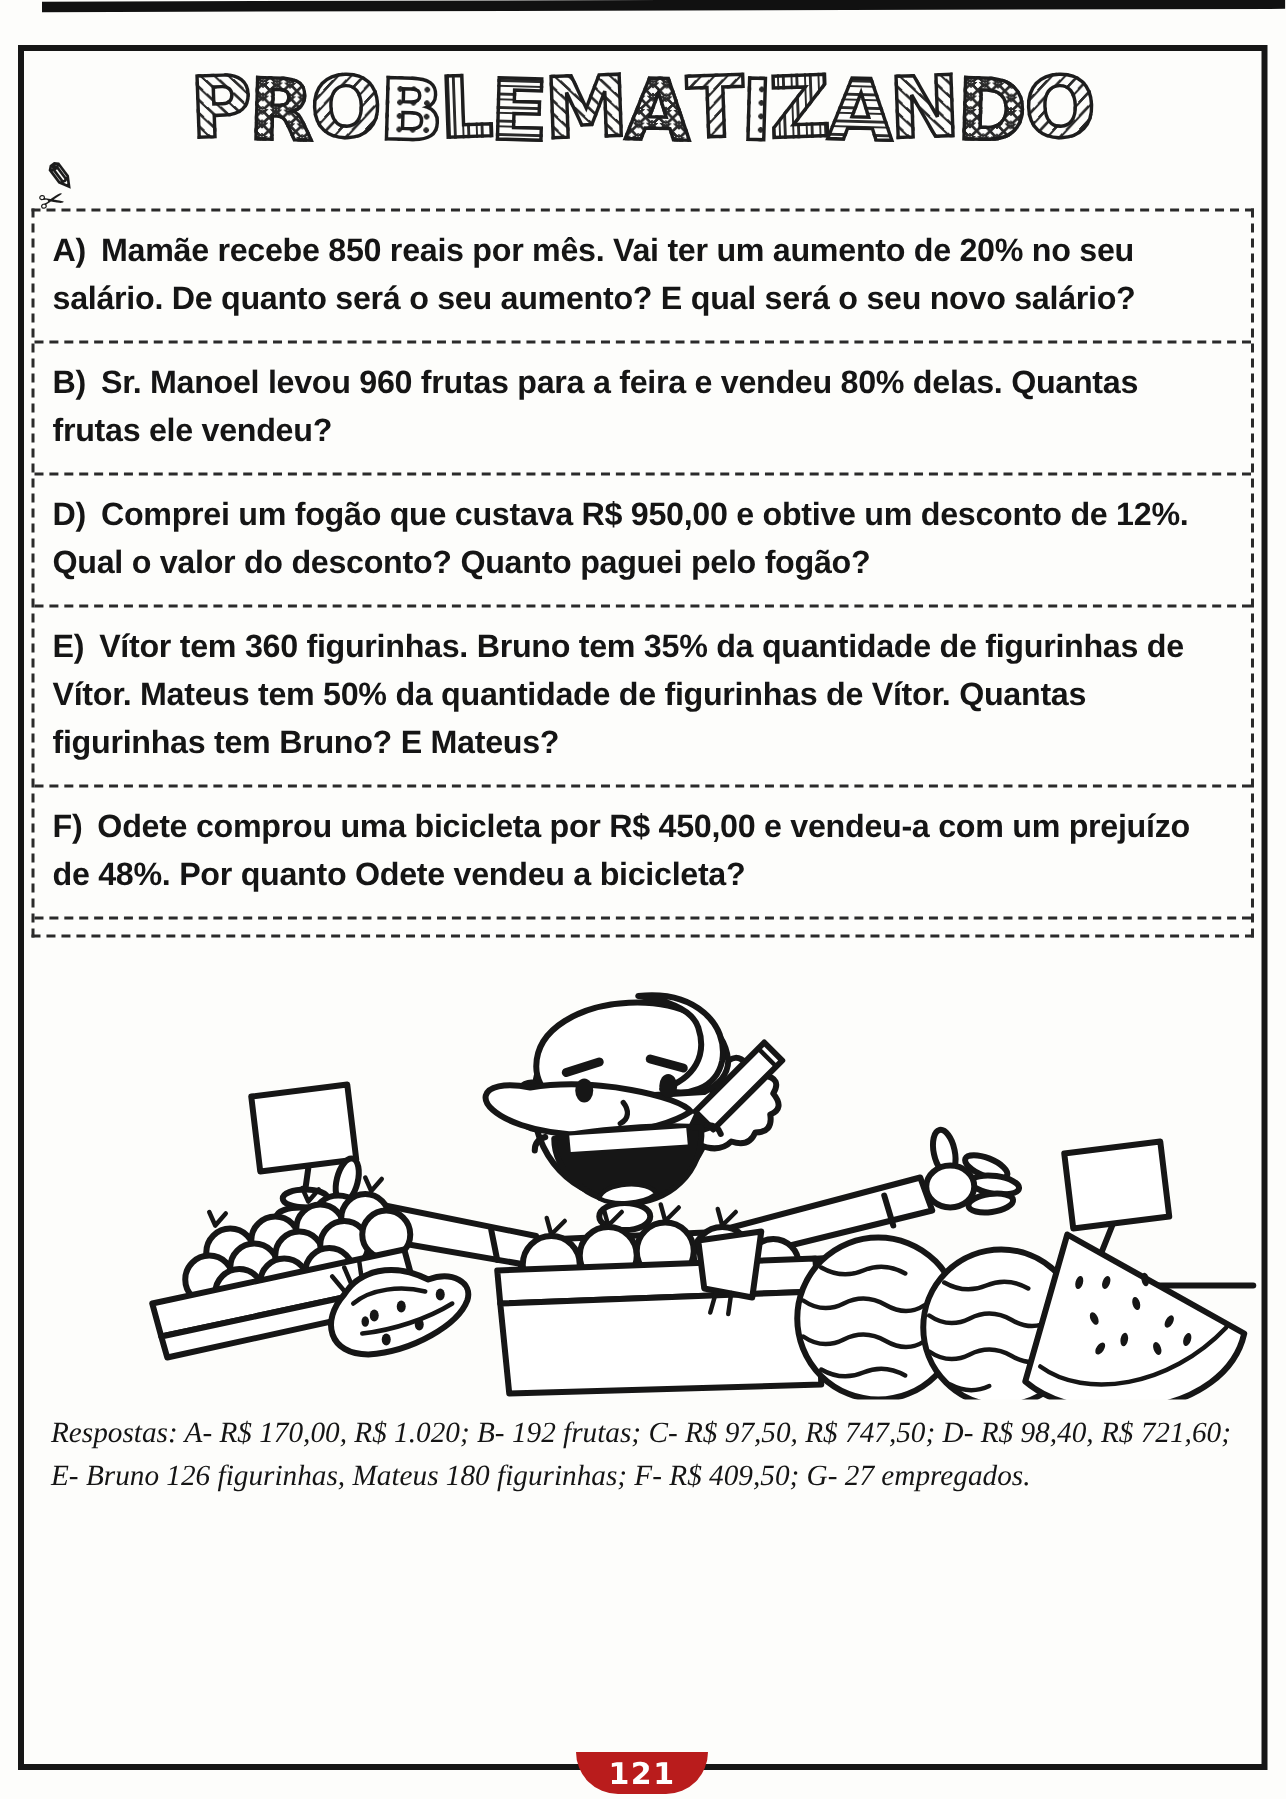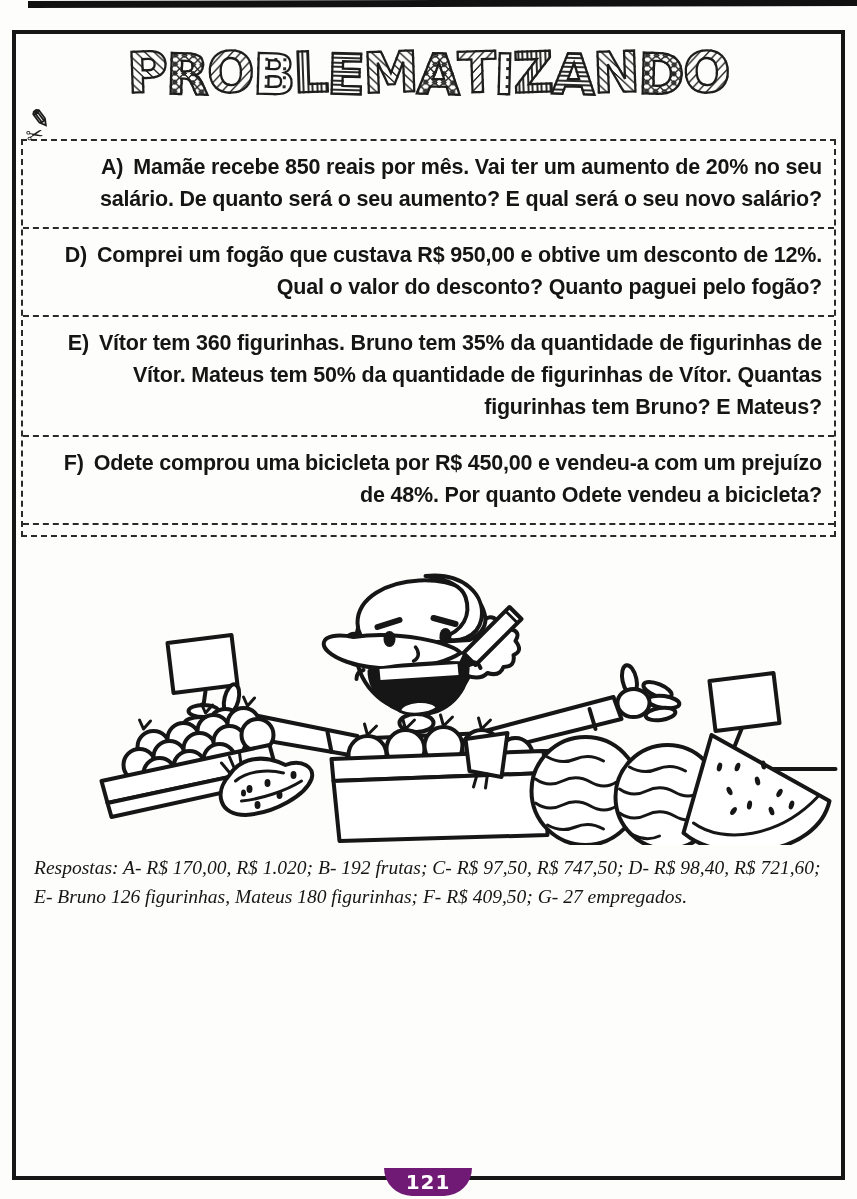--- a/index.html
+++ b/index.html
@@ -34,34 +34,34 @@
   
   .instruction { display:flex; align-items:center; gap:9px; padding:2px 0 8px 14px;
                  font-size:22px; font-weight:600; color:#1b1b1b; }
   .pencil-glyph { font-size:24px; line-height:1; transform:rotate(8deg); }
 
   
   .problems-box { position:relative; margin:0 5px; border:2px dashed #2a2a2a; padding-bottom:10px; background:#fdfdfb; }
   .scissors-glyph { position:absolute; top:-17px; left:3px; font-size:21px; color:#1b1b1b;
                     transform:rotate(-12deg); line-height:1; }
   .problem { border-bottom:2px dashed #2a2a2a; padding:10px 12px 12px; }
-  .problem p { font-size:21.5px; line-height:32px; font-weight:600; color:#151515; letter-spacing:-0.2px;text-align:right; }
+  .problem p { font-size:21.5px; line-height:32px; font-weight:600; color:#151515; letter-spacing:-0.2px; }
   .p-label { margin-right:10px; }
 
   
   .illustration { height:302px; margin-top:6px; }
   .illustration svg { width:100%; height:100%; display:block; }
 
   
   .answers { padding:8px 16px 6px 18px; font-family:"Liberation Serif",serif; font-style:italic;
              font-size:19.5px; line-height:29px; color:#151515; }
 
   
   .page-badge { position:absolute; top:1168px; left:384px; width:88px; height:28px;
-                background:#701a75; border-radius:0 0 44px 44px;
+                background:#b91c1c; border-radius:0 0 44px 44px;
                 display:flex; align-items:center; justify-content:center; z-index:5; }
   .page-badge span { color:#ffffff; font-weight:bold; font-size:20px; font-family:"DejaVu Sans",sans-serif; letter-spacing:1px; }
 </style>
 </head>
 <body>
 
 <div class="page" data-name="worksheet-page">
   <div class="scan-bar" data-name="scan-edge-artifact"></div>
 
   <div class="frame" data-name="page-frame">
@@ -72,20 +72,23 @@
 
     <div class="instruction" data-name="instruction-line">
       <span class="pencil-glyph" data-name="pencil-icon">✎</span>
     </div>
 
     <div class="problems-box" data-name="cutout-problems-box">
       <span class="scissors-glyph" data-name="scissors-icon">✂</span>
 
       <div class="problem" data-name="problem-a">
         <p><span class="p-label" data-name="problem-label">A)</span><span data-name="problem-text">Mamãe recebe 850 reais por mês. Vai ter um aumento de 20% no seu salário. De quanto será o seu aumento? E qual será o seu novo salário?</span></p>
+      </div>
+      <div class="problem" data-name="problem-b">
+        <p><span class="p-label" data-name="problem-label">B)</span><span data-name="problem-text">Sr. Manoel levou 960 frutas para a feira e vendeu 80% delas. Quantas frutas ele vendeu?</span></p>
       </div>
       <div class="problem" data-name="problem-d">
         <p><span class="p-label" data-name="problem-label">D)</span><span data-name="problem-text">Comprei um fogão que custava R$ 950,00 e obtive um desconto de 12%. Qual o valor do desconto? Quanto paguei pelo fogão?</span></p>
       </div>
       <div class="problem" data-name="problem-e">
         <p><span class="p-label" data-name="problem-label">E)</span><span data-name="problem-text">Vítor tem 360 figurinhas. Bruno tem 35% da quantidade de figurinhas de Vítor. Mateus tem 50% da quantidade de figurinhas de Vítor. Quantas figurinhas tem Bruno? E Mateus?</span></p>
       </div>
       <div class="problem" data-name="problem-f">
         <p><span class="p-label" data-name="problem-label">F)</span><span data-name="problem-text">Odete comprou uma bicicleta por R$ 450,00 e vendeu-a com um prejuízo de 48%. Por quanto Odete vendeu a bicicleta?</span></p>
       </div>

